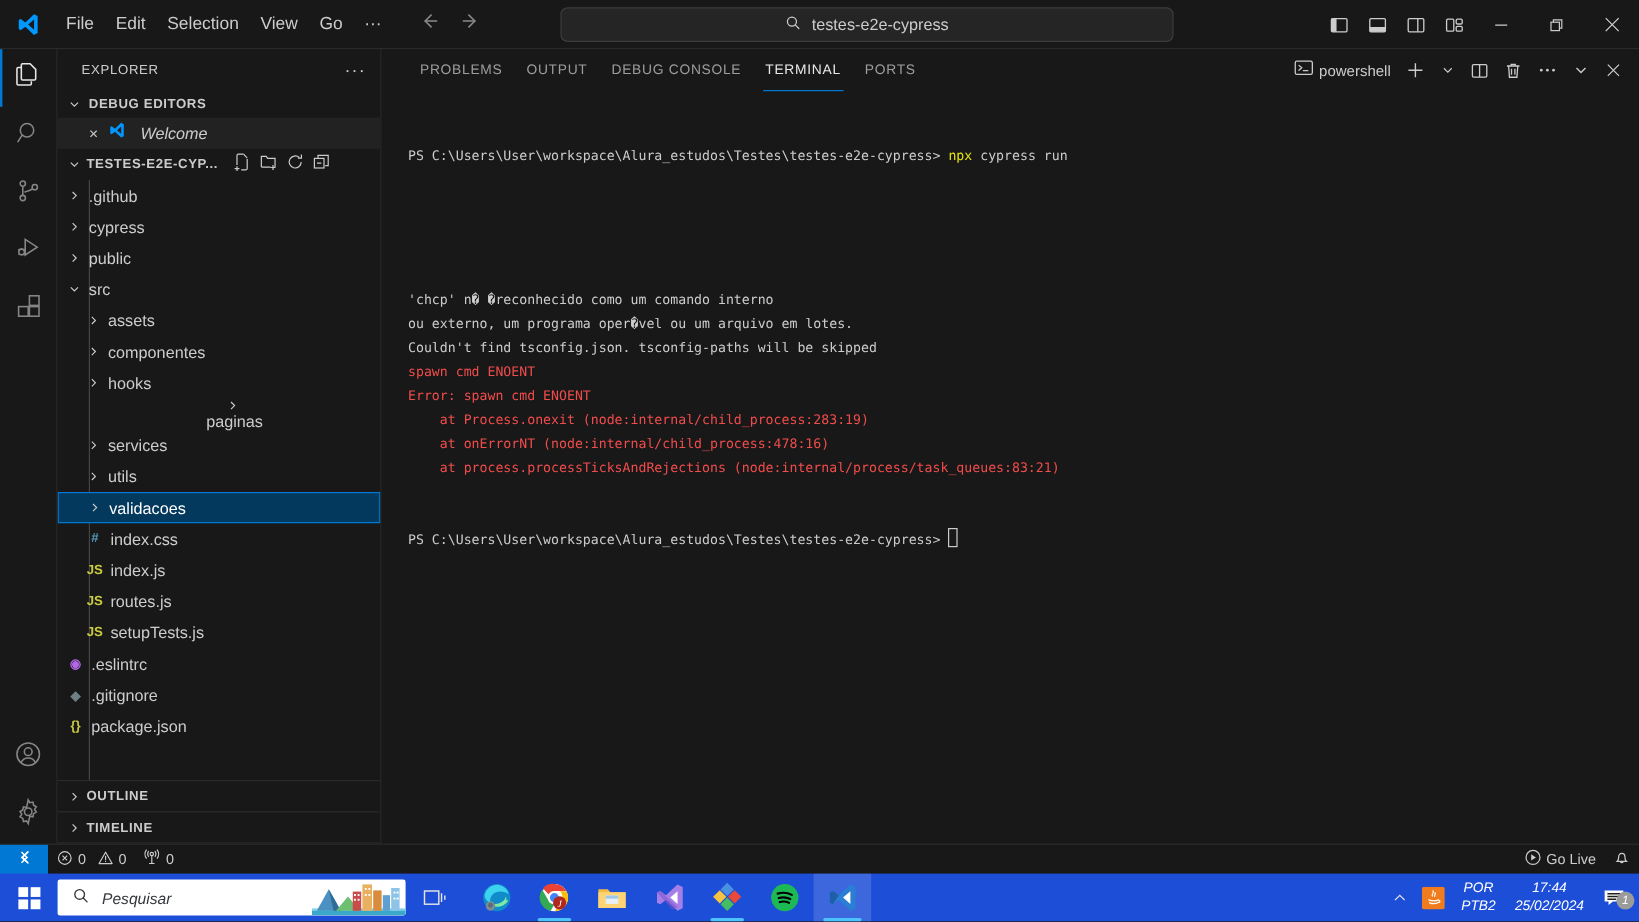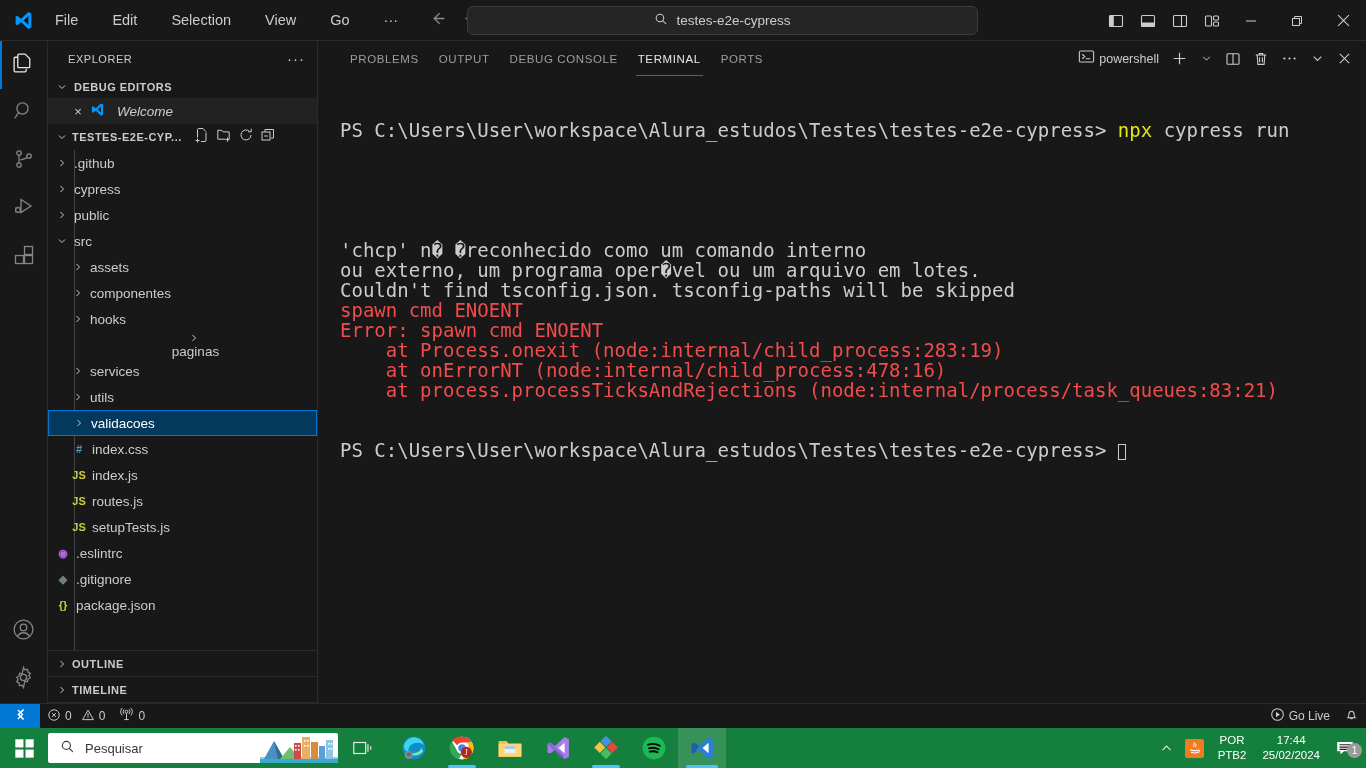--- a/index.html
+++ b/index.html
@@ -13,21 +13,21 @@
   .app { position: relative; width: 1366px; height: 768px; }
 
   
   .titlebar {
     position: absolute; top: 0; left: 0; width: 1366px; height: 41px;
     background: #181818;
     display: flex; align-items: center;
     border-bottom: 1px solid #2b2b2b;
   }
   .vscode-logo { width: 46px; display: flex; justify-content: center; align-items: center; }
-  .menu { display: flex; align-items: center; gap: 16px; }
+  .menu { display: flex; align-items: center; gap: 0; }
   .menu-item {
     color: #cccccc; font-size: 14.5px; padding: 4px 9px;
     cursor: default; border-radius: 3px; white-space: nowrap;
   }
   .nav-arrows { display: flex; align-items: center; gap: 18px; margin-left: 22px; color: #8a8a8a; }
   .searchbar {
     position: absolute; left: 467px; top: 6px; width: 511px; height: 29px;
     background: #252526; border: 1px solid #3c3c3c; border-radius: 6px;
     display: flex; align-items: center; justify-content: center; gap: 8px;
     color: #cccccc; font-size: 13.5px;
@@ -132,21 +132,21 @@
   .panel-actions {
     position: absolute; right: 8px; top: 0; height: 35px;
     display: flex; align-items: center; gap: 0; color: #cccccc;
   }
   .pa-item { height: 35px; display: flex; align-items: center; justify-content: center; padding: 0 6px; }
   .shell-name { color: #cccccc; font-size: 12.5px; margin-left: 4px; }
 
   .terminal {
     flex: 1; padding: 4px 0 0 22px;
     font-family: "DejaVu Sans Mono", "Liberation Mono", monospace;
-    font-size: 19px; line-height: 20px; color: #cccccc;
+    font-size: 11px; line-height: 20px; color: #cccccc;
     white-space: pre; overflow: hidden;
   }
   .t-line { height: 20px; }
   .c-white { color: #cccccc; }
   .c-yellow { color: #e5e510; }
   .c-red { color: #f14c4c; }
   .cursor {
     display: inline-block; width: 8px; height: 16px;
     border: 1px solid #cccccc; vertical-align: -3px;
   }
@@ -160,21 +160,21 @@
   .sb-remote {
     width: 40px; height: 25px; background: #0078d4; display: flex;
     align-items: center; justify-content: center; color: #ffffff;
   }
   .sb-item { display: flex; align-items: center; gap: 4px; padding: 0 7px; height: 25px; }
   .sb-right { margin-left: auto; display: flex; align-items: center; }
 
   
   .taskbar {
     position: absolute; left: 0; top: 728px; width: 1366px; height: 40px;
-    background: #15803d; display: flex; align-items: center;
+    background: #1d4ed8; display: flex; align-items: center; font-style: italic;
   }
   .tb-start {
     width: 48px; height: 40px; display: flex; align-items: center; justify-content: center;
   }
   .tb-search {
     width: 290px; height: 30px; background: #ffffff; border-radius: 2px;
     display: flex; align-items: center; gap: 10px; padding-left: 12px;
     color: #33373b; font-size: 13px; position: relative; overflow: hidden;
   }
   .tb-search-art {

